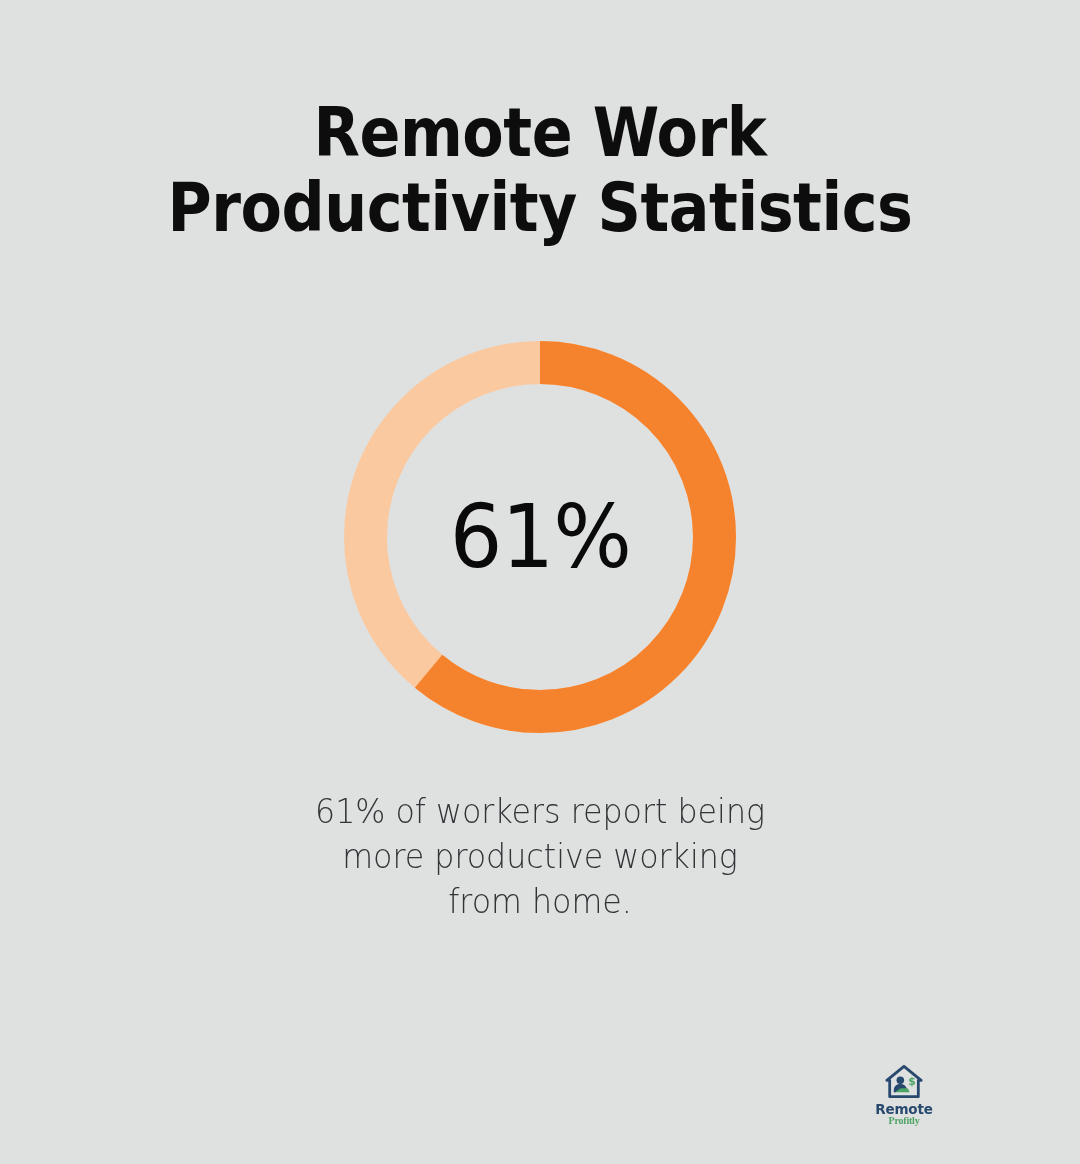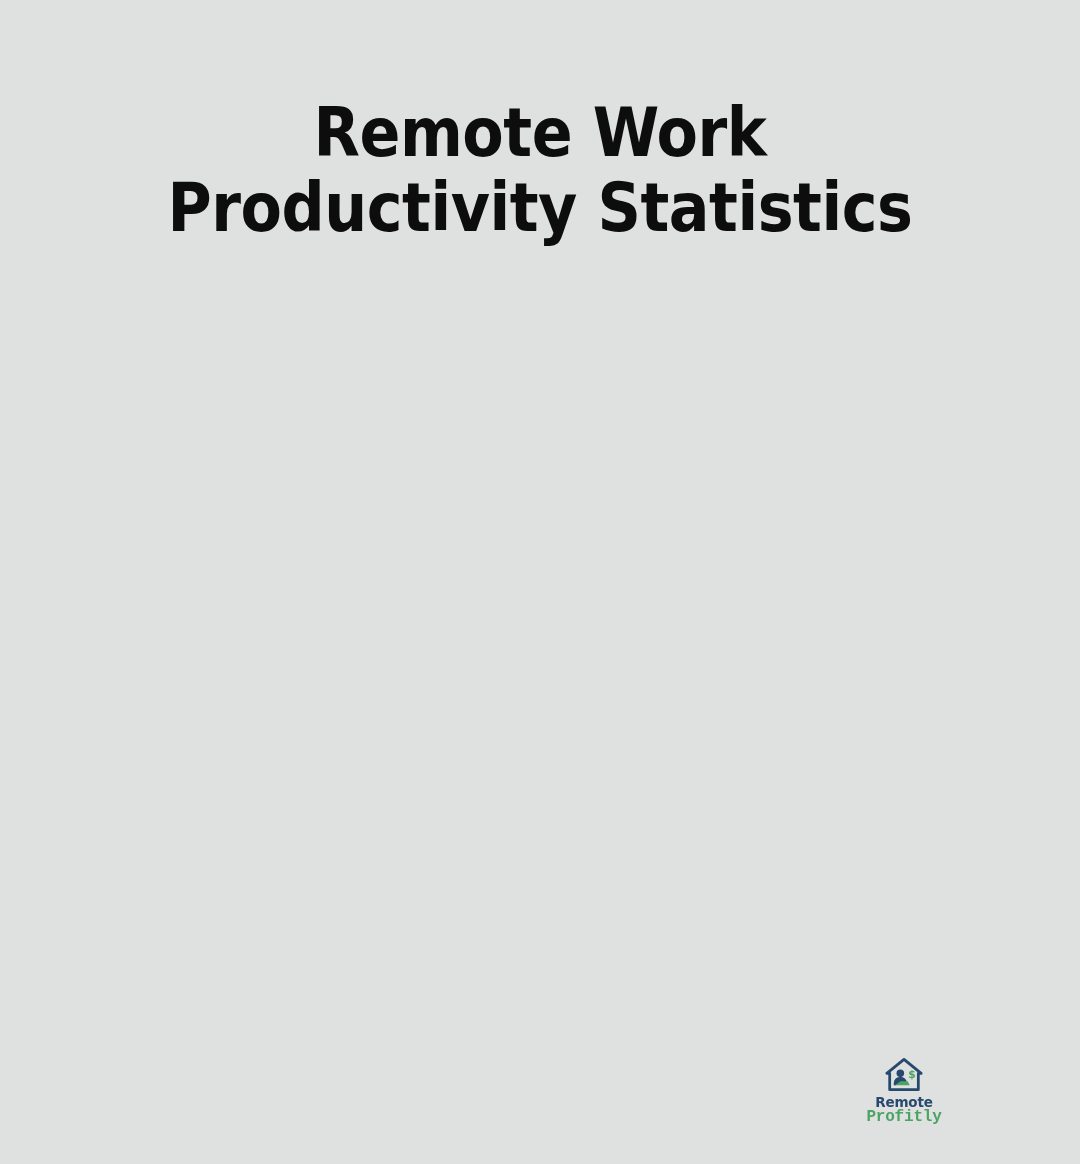--- a/index.html
+++ b/index.html
@@ -126,38 +126,50 @@
     display: block;
     font-family: "DejaVu Sans", sans-serif;
     font-weight: bold;
     font-size: 13.5px;
     color: #27496d;
     letter-spacing: -0.2px;
     text-align: center;
   }
   .logo-word-bottom {
     display: block;
-    font-family: Liberation Mono, monospace;
+    font-family: Liberation Serif, serif;
     font-weight: bold;
-    font-size: 16px;
+    font-size: 10px;
     color: #4ca464;
     letter-spacing: -0.2px;
   }
 </style>
 </head>
 <body>
 
 <div class="infographic">
 
   <div class="title-block">
     <h1 class="title">Remote Work Productivity Statistics</h1>
   </div>
 
   <div class="stats-row">
 
+    <div class="stat-card">
+      <div class="donut-wrap">
+        <svg class="donut-svg" viewBox="0 0 392 392">
+          <circle cx="196" cy="196" r="174.5" fill="none" stroke="#fbc9a0" stroke-width="43"></circle>
+          <circle id="arc1" cx="196" cy="196" r="174.5" fill="none" stroke="#f5822c" stroke-width="43" transform="rotate(-90 196 196)" stroke-dasharray="668.813660022731 1096.4158361028378"></circle>
+        </svg>
+        <div class="donut-center">
+          <span class="donut-value">61%</span>
+        </div>
+      </div>
+      <div class="stat-caption">61% of workers report being more productive working from home.</div>
+    </div>
 
 
   </div>
 
   <div class="logo">
     <svg class="logo-mark" viewBox="0 0 48 44">
       <path d="M24 3 L45 20 L41.5 20 L41.5 40 L6.5 40 L6.5 20 L3 20 Z" fill="none" stroke="#27496d" stroke-width="3.4" stroke-linejoin="round" stroke-linecap="round"></path>
       <circle cx="19.5" cy="20" r="4.6" fill="#27496d"></circle>
       <path d="M12.5 34.5 L12.5 31.5 C12.5 27.6 15.6 25.4 19.5 25.4 C23.4 25.4 26.5 27.6 26.5 31.5 L26.5 33" fill="#27496d" stroke="#27496d" stroke-width="2"></path>
       <path d="M13 34.5 L31 34.5 L28.5 29.5 L20 29.5 Z" fill="#4ca464"></path>

